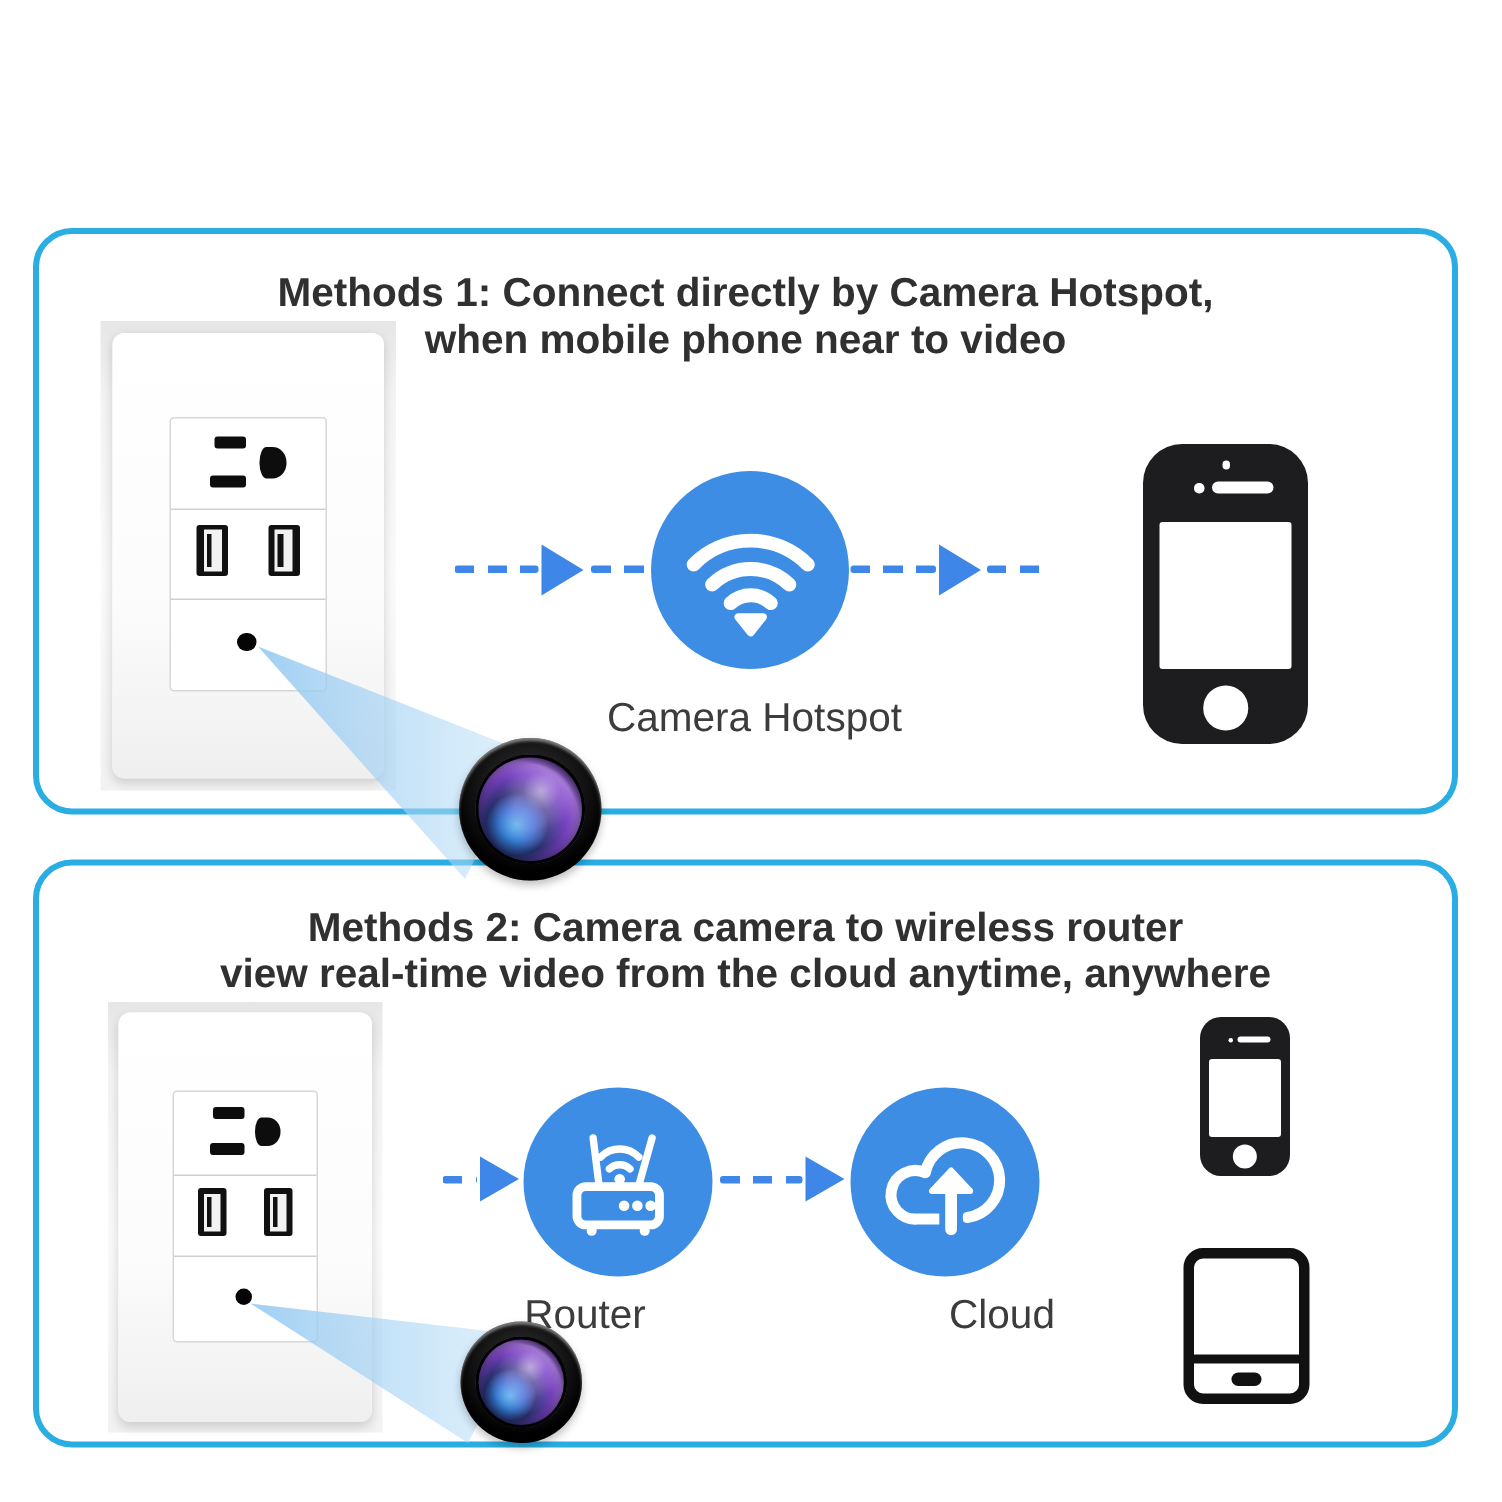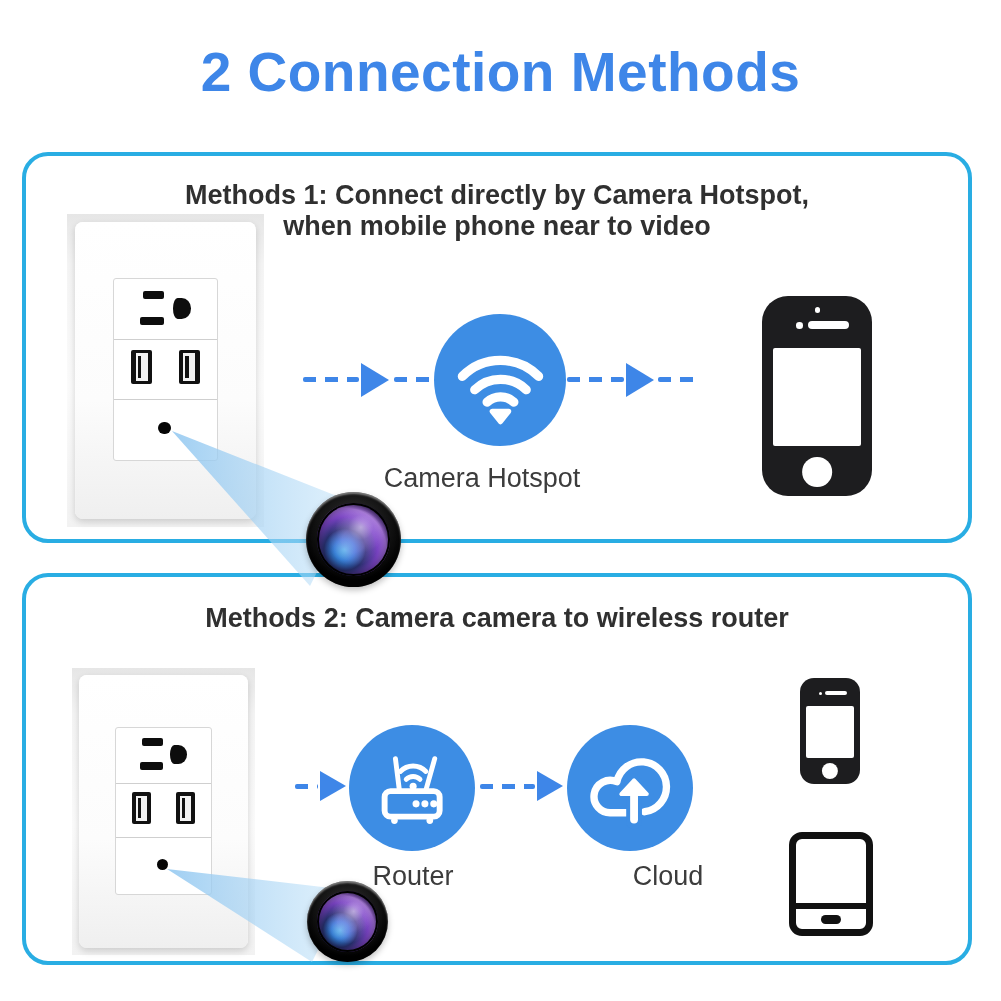--- a/index.html
+++ b/index.html
@@ -71,22 +71,22 @@
   
   .icon-circle{position:absolute;border-radius:50%;background:var(--icon-blue);z-index:3;
                display:flex;align-items:center;justify-content:center;}
   #wifi-circle{left:434px;top:314px;width:132px;height:132px;}
   #router-circle{left:349px;top:725px;width:126px;height:126px;}
   #cloud-circle{left:567px;top:725px;width:126px;height:126px;}
   .icon-circle svg{width:78%;height:78%;}
 
   .icon-label{position:absolute;transform:translateX(-50%);white-space:nowrap;z-index:3;
               color:var(--label-text);font-size:27px;font-weight:500;}
-  #hotspot-label{left:482px;top:463px;}
-  #router-label{left:413px;top:861px;}
+  #hotspot-label{left:503px;top:463px;}
+  #router-label{left:390px;top:861px;}
   #cloud-label{left:634px;top:861px;margin-left:34px;}
 
   
   .phone{position:absolute;background:var(--device-black);z-index:3;}
   #phone1{left:762px;top:296px;width:110px;height:200px;border-radius:26px;}
   #phone2{left:800px;top:678px;width:60px;height:106px;border-radius:14px;}
   .phone i{display:block;position:absolute;background:#fff;}
   .phone .screen{left:10%;right:10%;top:26%;bottom:25%;border-radius:2px;}
   .phone .speaker{top:12.5%;left:42%;width:37%;height:4%;border-radius:8px;}
   .phone .camdot{top:13%;left:31%;width:6%;aspect-ratio:1/1;border-radius:50%;}
@@ -96,32 +96,32 @@
           border:7px solid #111;border-radius:13px;background:#fff;box-sizing:border-box;}
   .tablet .bar{position:absolute;left:0;right:0;bottom:0;height:20px;border-top:6px solid #111;}
   .tablet .btn{position:absolute;bottom:5px;left:50%;transform:translateX(-50%);
                width:20px;height:9px;background:#111;border-radius:5px;}
 </style>
 </head>
 <body>
 
 <div class="stage">
 
-  <h1 class="title">2 Connection Methods</h1>
 
   <section class="method-box" id="box1">
     <div class="box-heading">
       <div>Methods 1: Connect directly by Camera Hotspot,</div>
       <div>when mobile phone near to video</div>
     </div>
   </section>
 
   <section class="method-box" id="box2">
     <div class="box-heading">
       <div>Methods 2: Camera camera to wireless router</div>
+      <div>view real-time video from the cloud anytime, anywhere</div>
     </div>
   </section>
 
   <div class="outlet" id="outlet1">
     <div class="plate">
       <div class="panel">
         <div class="sec sec1">
           <i class="slot-top"></i>
           <i class="d-hole"></i>
           <i class="slot-bottom"></i>

